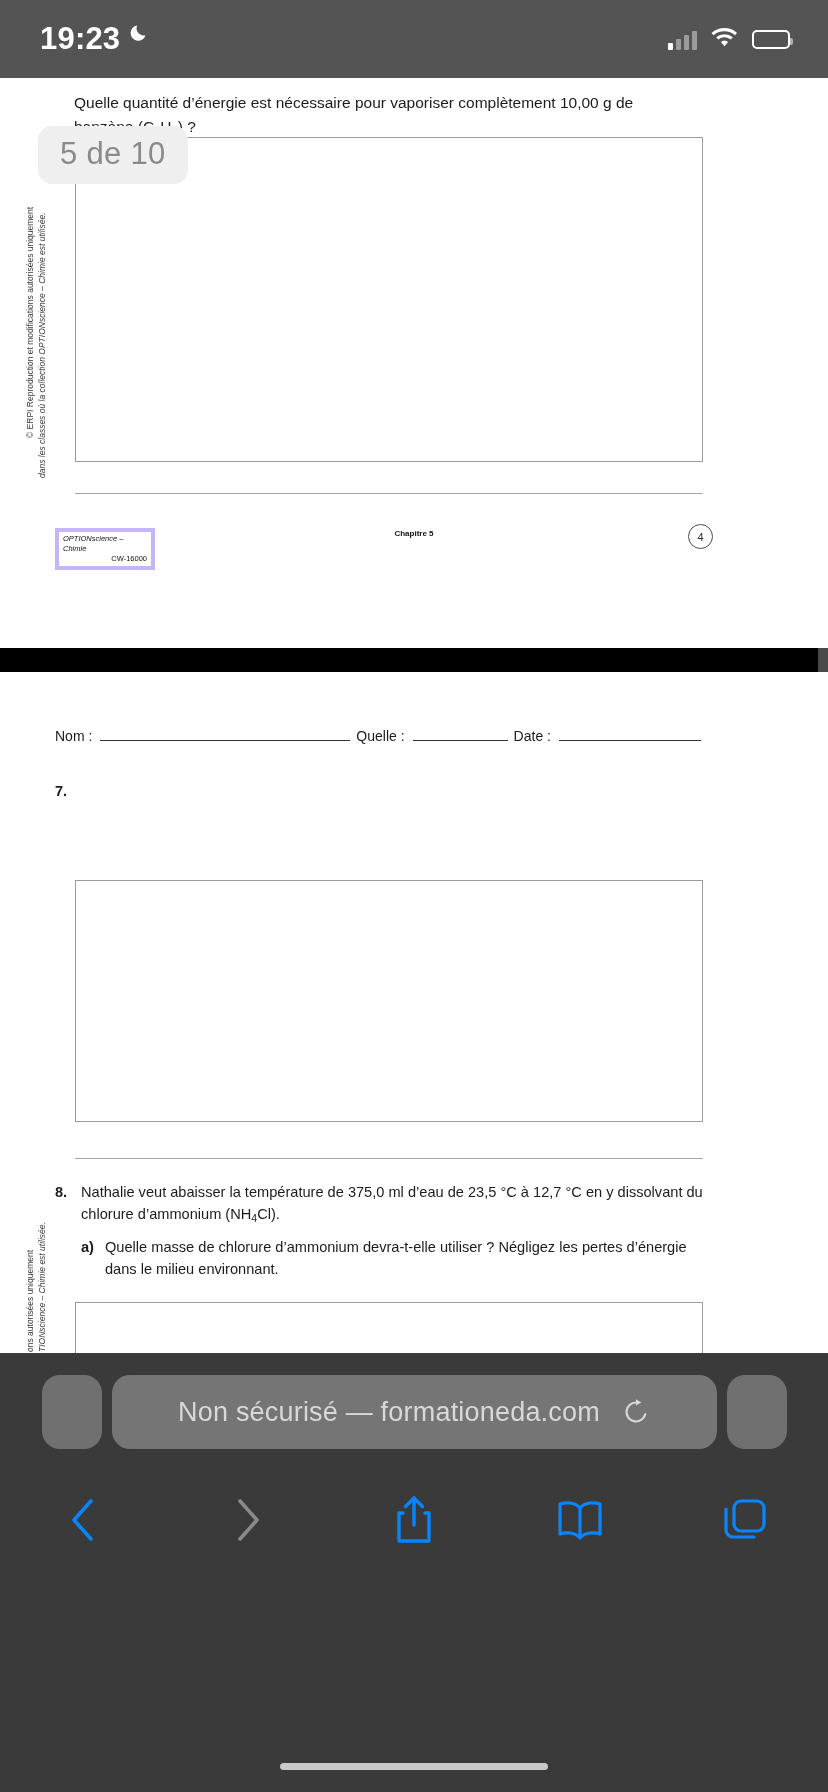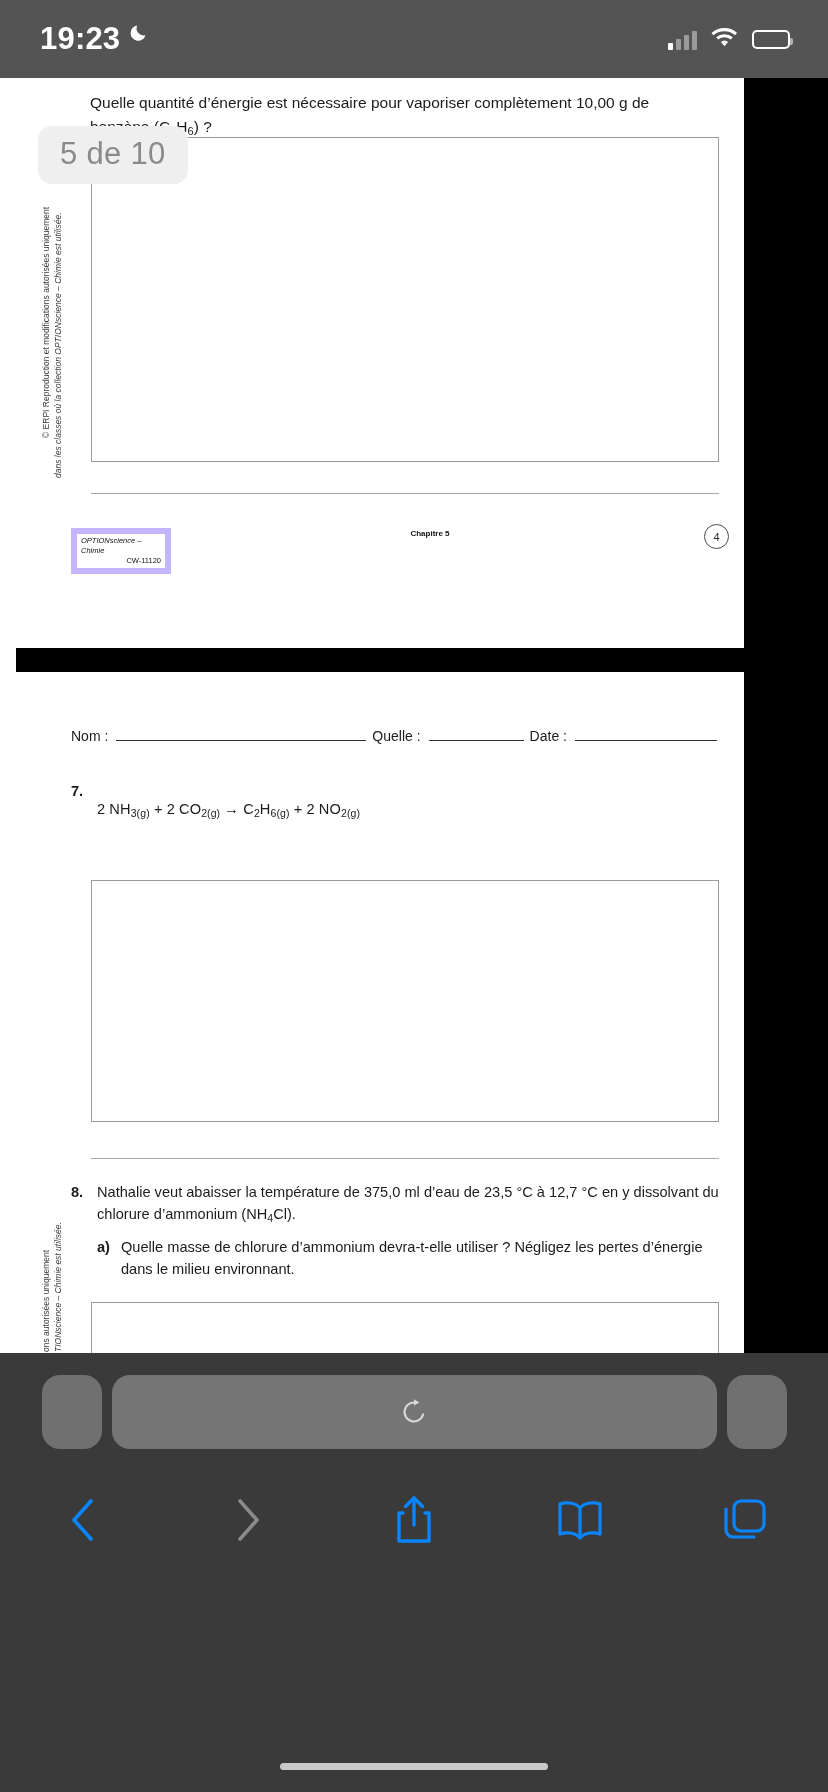--- a/index.html
+++ b/index.html
@@ -43,22 +43,22 @@
   .battery::after {
     content: ""; position: absolute; right: -5px; top: 6px;
     width: 3px; height: 7px; background: #fff; border-radius: 0 2px 2px 0;
     opacity: .55;
   }
   .battery .fill { height: 100%; width: 45%; background: #fff; border-radius: 2px; }
 
   
   .doc-viewport {
     position: absolute; top: 78px; left: 0;
-    width: 744px; height: 1275px;
-    background: #fff; overflow: hidden; padding-left: 16px;
+    width: 828px; height: 1275px;
+    background: #fff; overflow: hidden;
   }
 
   
   .page {
     position: relative; width: 828px; background: #fff;
   }
 
   
   .vstrip {
     position: absolute; left: 16px; top: 0;
@@ -91,21 +91,21 @@
   .hr-rule {
     position: absolute; left: 75px; width: 628px;
     height: 0; border-top: 1.4px solid #a8a8a8;
   }
 
   
   .pg-footer { position: absolute; left: 0; width: 828px; }
   .foot-box {
     position: absolute; left: 55px; top: 0;
     width: 100px; padding: 2px 4px;
-    border: 6px solid #c4b5fd;
+    border: 4px solid #c4b5fd;
     font-size: 7.5px; line-height: 1.35;
     font-style: italic; color: #111;
   }
   .foot-box .l2 { text-align: right; font-style: normal; }
   .foot-center {
     position: absolute; left: 0; width: 828px;
     top: 1px; text-align: center;
     font-size: 8px; font-weight: bold; line-height: 1.35; color: #111;
   }
   .pg-num {
@@ -251,21 +251,21 @@
       <span><span>benzène (C</span><sub>6</sub><span>H</span><sub>6</sub><span>) ?</span></span>
     </div>
 
     <div class="answer-box"></div>
 
     <div class="hr-rule" style="top:415px;"></div>
 
     <div class="pg-footer" style="top:450px;">
       <div class="foot-box">
         <div class="l1">OPTIONscience – Chimie</div>
-        <div class="l2">CW-11120</div>
+        <div class="l2">CW-16000</div>
       </div>
       <div class="foot-center">
         <div>Chapitre 5</div>
       </div>
       <div class="pg-num">4</div>
     </div>
   </div>
 
   <div class="page-gap">
     <div class="edge"></div>
@@ -282,21 +282,20 @@
       <span class="line line-nom"></span>
       <span class="lbl">Quelle :</span>
       <span class="line line-groupe"></span>
       <span class="lbl">Date :</span>
       <span class="line line-date"></span>
     </div>
 
     <div class="q-item" style="top:109px;">
       <span class="q-num">7.</span>
       <span class="q-body">
-        <div class="eqn">2&nbsp;NH<sub>3(g)</sub> + 2&nbsp;CO<sub>2(g)</sub> → C<sub>2</sub>H<sub>6(g)</sub> + 2&nbsp;NO<sub>2(g)</sub></div>
       </span>
     </div>
 
     <div class="answer-box" style="left:75px; top:208px; width:628px; height:242px;"></div>
 
     <div class="hr-rule" style="top:486px;"></div>
 
     <div class="q-item" style="top:510px;">
       <span class="q-num">8.</span>
       <span class="q-body"><span>Nathalie veut abaisser la température de 375,0 ml d’eau de 23,5 °C à 12,7 °C en y dissolvant du chlorure d’ammonium (NH</span><sub>4</sub><span>Cl).</span></span>
@@ -312,20 +311,21 @@
 
 </div>
 
 <div class="page-indicator">5 de 10</div>
 
 <div class="safari-bottom">
 
   <div class="addr-row">
     <div class="side-pill left"></div>
     <div class="addr-pill">
+      <span class="addr-text">Non sécurisé — formationeda.com</span>
       <span class="reload-icon">
         <svg width="28" height="28" viewBox="0 0 28 28">
           <path d="M14 4.5a9.5 9.5 0 1 0 9.2 11.8" fill="none" stroke="#d8d8d8" stroke-width="2.2" stroke-linecap="round"></path>
           <path d="M14 1.2l0 6.4 5.4-3.2z" fill="#d8d8d8"></path>
         </svg>
       </span>
     </div>
     <div class="side-pill right"></div>
   </div>
 

